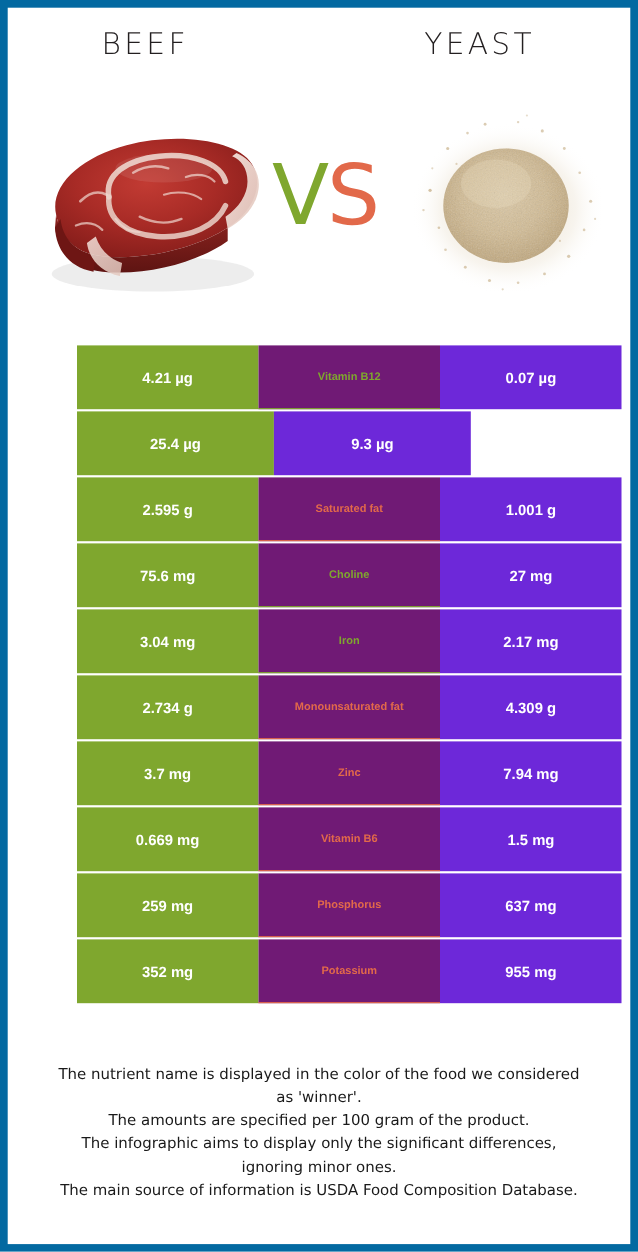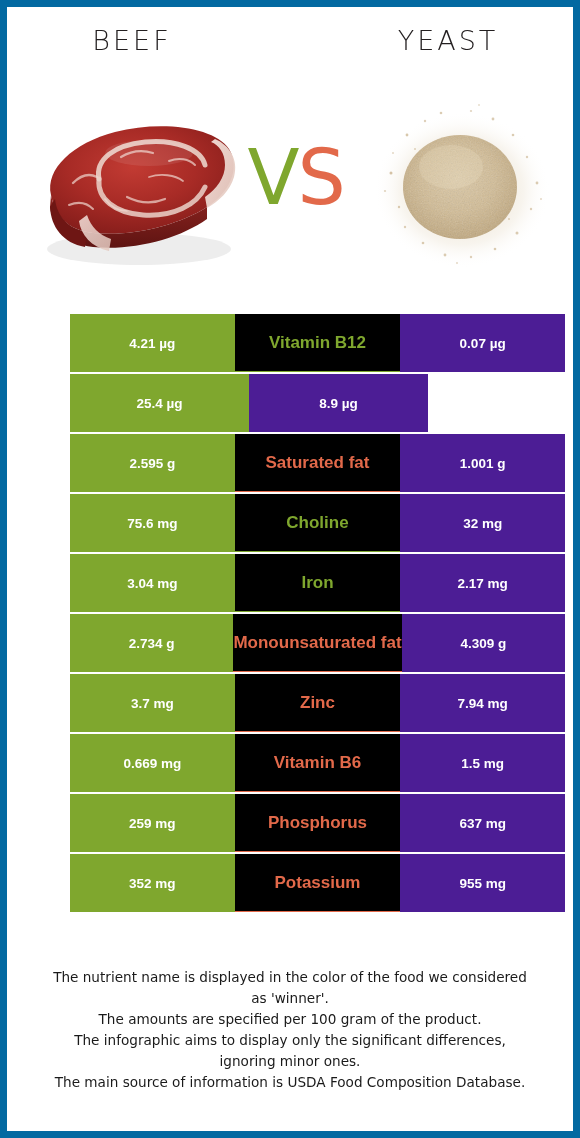--- a/index.html
+++ b/index.html
@@ -31,21 +31,21 @@
     top: 18px;
     font-family: "DejaVu Sans", sans-serif;
     font-weight: 300;
     font-size: 27px;
     letter-spacing: 3px;
     color: #231f20;
     text-align: center;
     white-space: nowrap;
   }
   .food-title.left  { left: 0;   width: 250px; }
-  .food-title.right { right: 0;  width: 250px; }
+  .food-title.right { right: 12px;  width: 250px; }
 
   .hero-img {
     position: absolute;
     top: 80px;
   }
   .hero-img.left  { left: 22px; width: 215px; height: 195px; }
   .hero-img.right { right: 16px; width: 190px; height: 195px; }
 
   .vs {
     position: absolute;
@@ -85,28 +85,28 @@
     box-sizing: border-box;
     white-space: nowrap;
   }
   .cell.left {
     width: 179px;
     background: #7FA72E;
     color: #ffffff;
   }
   .cell.right {
     width: 179px;
-    background: #4c1d95;
+    background: #6d28d9;
     color: #ffffff;
   }
   .cell.mid {
     width: 180px;
-    background: #000000;
+    background: #701a75;
     flex-direction: column;
-    font-size: 17px;
+    font-size: 10px;
   }
   .cell.mid.win-left  { color: #7FA72E; border-bottom: 1px solid #7FA72E; }
   .cell.mid.win-right { color: #E2694A; border-bottom: 1px solid #E2694A; }
   .row:last-child .cell.mid { }
 
   
   .footer {
     position: absolute;
     left: 0; right: 0;
     top: 960px;
@@ -254,31 +254,31 @@
   </div>
 
   <div class="table" id="nutrient-table">
       <div class="row">
         <div class="cell left">4.21 µg</div>
         <div class="cell mid win-left">Vitamin B12</div>
         <div class="cell right">0.07 µg</div>
       </div>
       <div class="row">
         <div class="cell left">25.4 µg</div>
-        <div class="cell right">8.9 µg</div>
+        <div class="cell right">9.3 µg</div>
       </div>
       <div class="row">
         <div class="cell left">2.595 g</div>
         <div class="cell mid win-right">Saturated fat</div>
         <div class="cell right">1.001 g</div>
       </div>
       <div class="row">
         <div class="cell left">75.6 mg</div>
         <div class="cell mid win-left">Choline</div>
-        <div class="cell right">32 mg</div>
+        <div class="cell right">27 mg</div>
       </div>
       <div class="row">
         <div class="cell left">3.04 mg</div>
         <div class="cell mid win-left">Iron</div>
         <div class="cell right">2.17 mg</div>
       </div>
       <div class="row">
         <div class="cell left">2.734 g</div>
         <div class="cell mid win-right">Monounsaturated fat</div>
         <div class="cell right">4.309 g</div>

